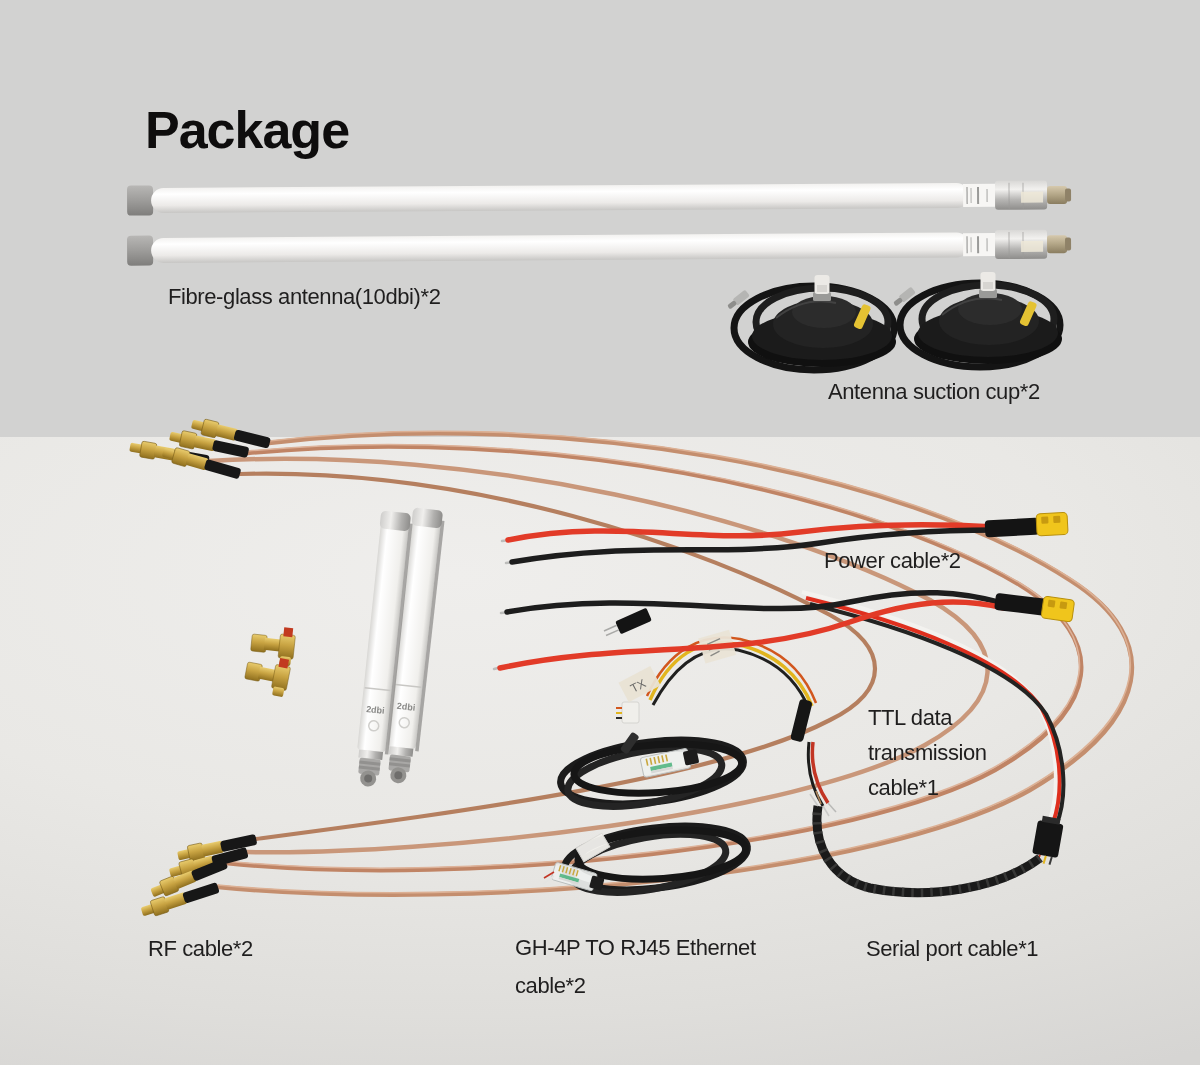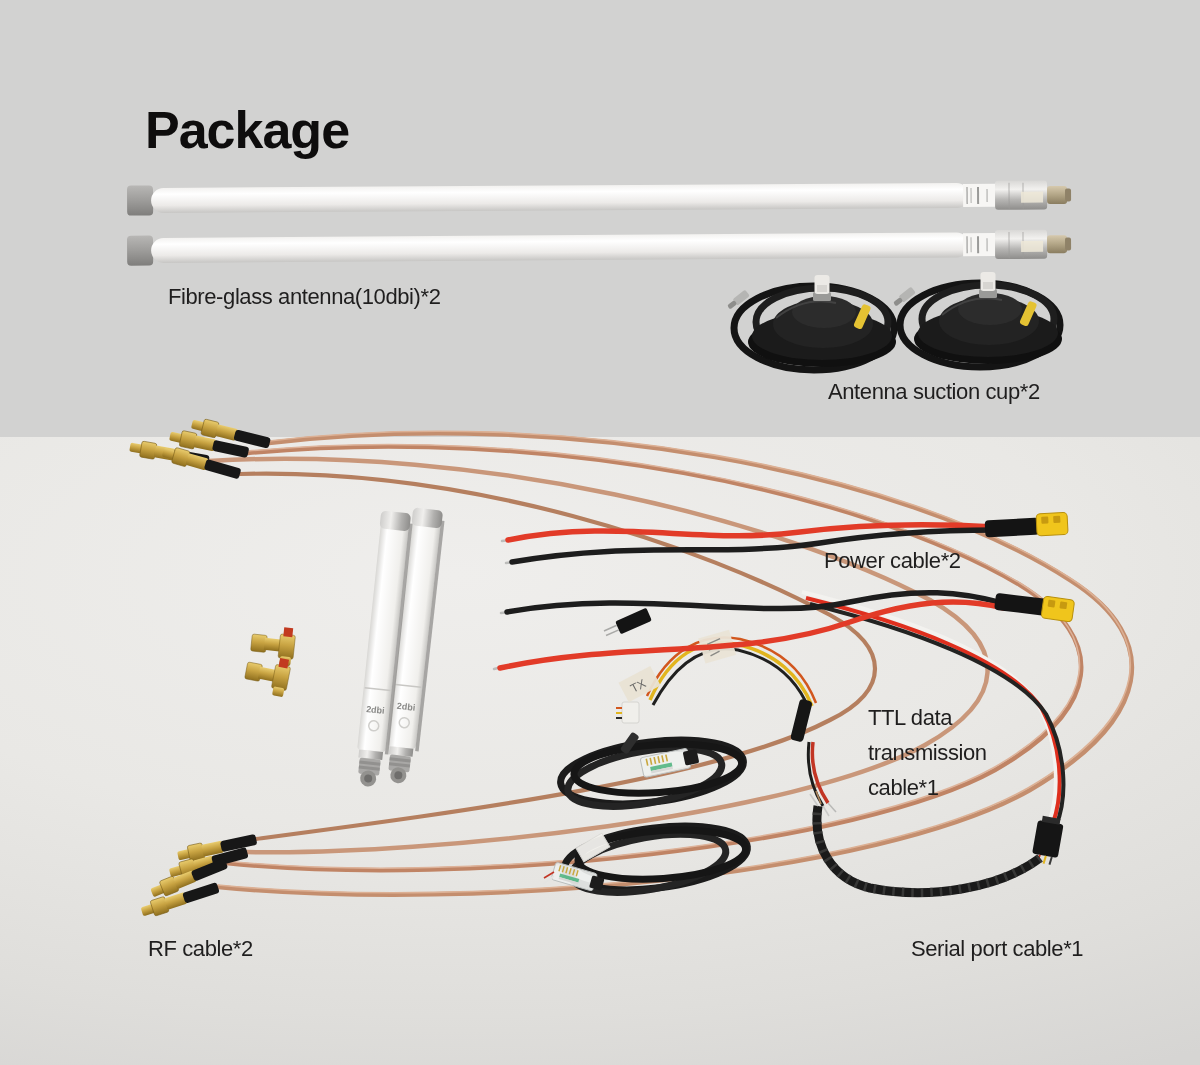--- a/index.html
+++ b/index.html
@@ -317,15 +317,19 @@
   <div class="label" style="left:824px;top:543px">Power cable*2</div>
 
   <div class="label" style="left:868px;top:700px">
     <div>TTL data</div>
     <div>transmission</div>
     <div>cable*1</div>
   </div>
 
   <div class="label" style="left:148px;top:931px">RF cable*2</div>
 
-
-  <div class="label" style="left:911px;top:931px">Serial port cable*1</div>
+  <div class="label wide" style="left:515px;top:929px">
+    <div>GH-4P TO RJ45 Ethernet</div>
+    <div>cable*2</div>
+  </div>
+
+  <div class="label" style="left:866px;top:931px">Serial port cable*1</div>
 </div>
 
 </body></html>

